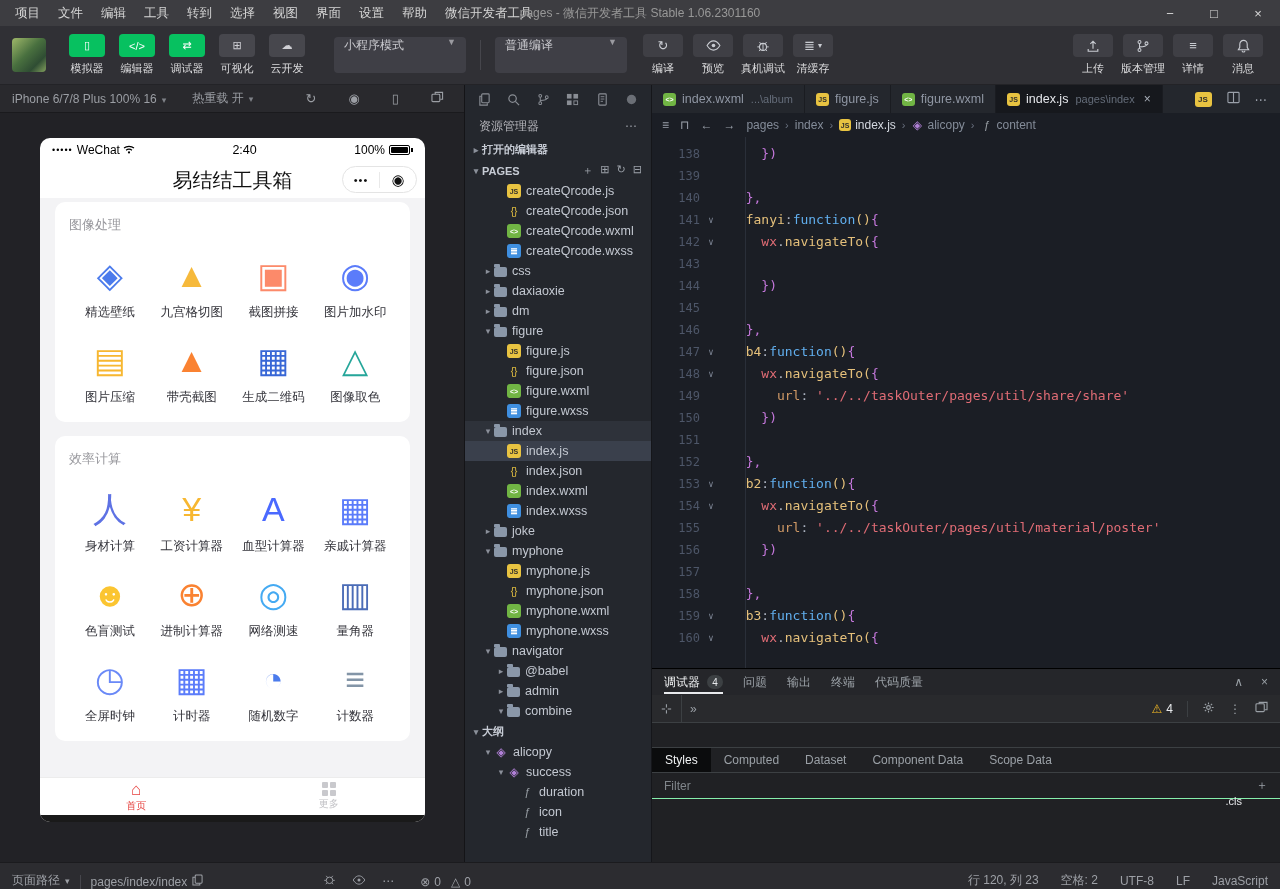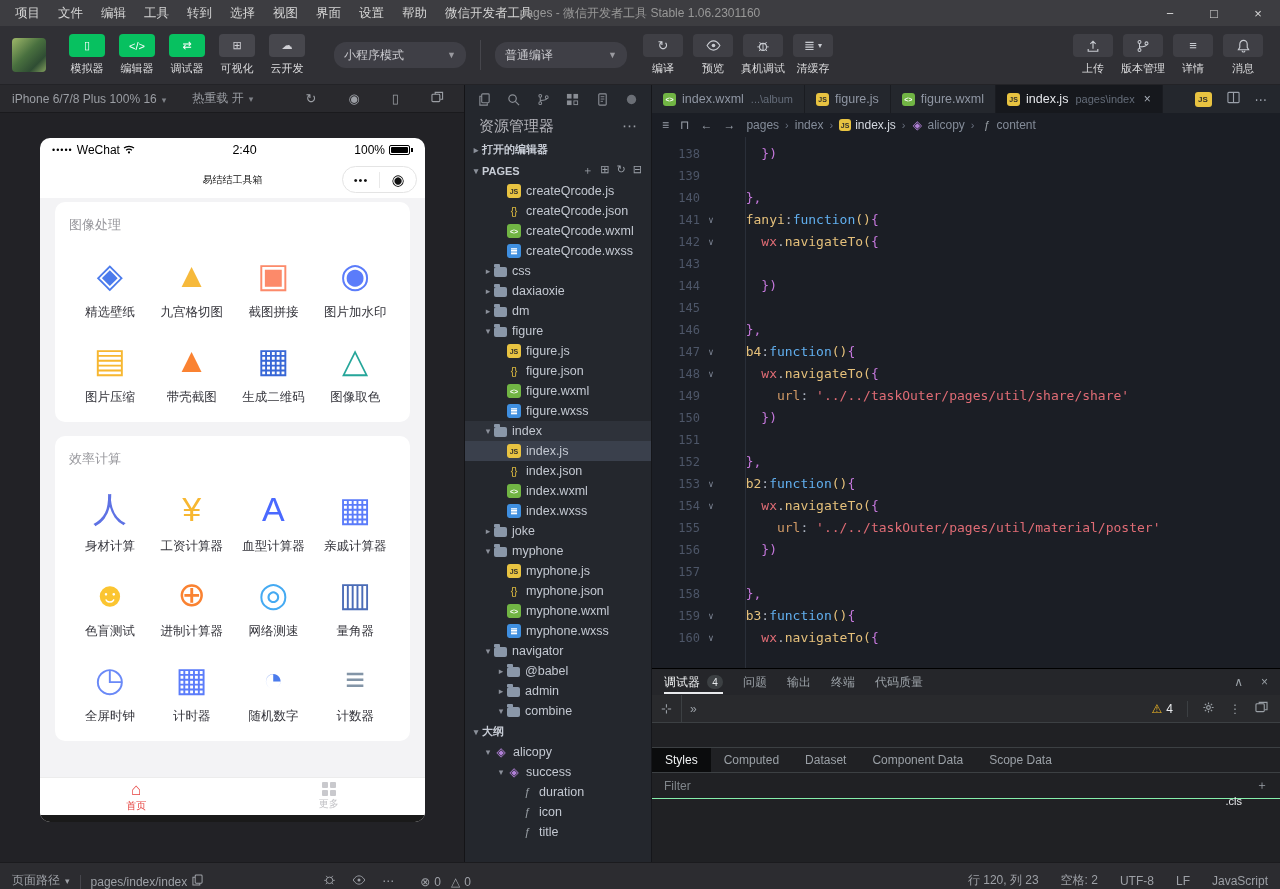--- a/index.html
+++ b/index.html
@@ -14,41 +14,41 @@
 .wincontrols{margin-left:auto;display:flex;height:100%;}
 .wc{width:44px;height:100%;display:flex;align-items:center;justify-content:center;color:#d8d8d8;font-size:13px;}
 
 .toolbar{height:59px;background:#303035;display:flex;align-items:center;padding:0 12px;border-bottom:1px solid #232327;flex:none;}
 .avatar{width:34px;height:34px;border-radius:4px;margin-right:16px;background:linear-gradient(135deg,#9fb86a 0%,#49703f 45%,#2f4d33 75%,#83a05e 100%);flex:none;}
 .tbtn{display:flex;flex-direction:column;align-items:center;margin:0 3px;min-width:44px;cursor:default;}
 .tbtn .ic{width:36px;height:23px;border-radius:4px;display:flex;align-items:center;justify-content:center;font-size:11px;color:#fff;}
 .tbtn.on .ic{background:#07c160;}
 .tbtn.off .ic{background:#47474d;color:#cfcfd4;}
 .tbtn .lb{font-size:11px;color:#dcdcde;margin-top:4px;white-space:nowrap;}
-.dropdown{width:132px;height:26px;background:#3f3f46;border-radius:12px;color:#c9c9ce;font-size:12px;display:flex;align-items:center;padding:0 10px;margin-left:22px;}
+.dropdown{width:132px;height:36px;background:#3f3f46;border-radius:4px;color:#c9c9ce;font-size:12px;display:flex;align-items:flex-start;padding:0 10px;margin-left:22px;}
 .dropdown .caret{margin-left:auto;font-size:9px;color:#9a9aa0;}
 .vdiv{width:1px;height:30px;background:#46464c;margin:0 10px;}
 .aicon{width:40px;height:23px;border-radius:4px;background:#3f3f45;display:flex;align-items:center;justify-content:center;color:#c9ccd2;font-size:13px;}
 .rgroup{margin-left:auto;display:flex;}
 
 .main{flex:1;display:flex;min-height:0;}
 
 .simpanel{width:465px;background:#222226;display:flex;flex-direction:column;border-right:1px solid #141417;flex:none;}
 .simbar{height:28px;background:#29292d;border-bottom:1px solid #1a1a1d;display:flex;align-items:center;padding:0 12px;font-size:12px;color:#9b9ea4;flex:none;}
 .simbar .caret{font-size:9px;margin-left:5px;color:#7e8187;}
 .simicons{margin-left:auto;display:flex;align-items:center;gap:32px;color:#9b9ea4;font-size:13px;padding-right:8px;}
 .phonearea{flex:1;position:relative;}
 .phone{position:absolute;left:40px;top:25px;width:385px;height:684px;background:#fff;border-radius:10px;display:flex;flex-direction:column;overflow:hidden;}
 .pstatus{height:24px;display:flex;align-items:center;padding:0 12px;font-size:12px;color:#000;flex:none;}
 .pstatus .mid{flex:1;text-align:center;font-size:12.5px;}
 .batt{width:21px;height:10px;border:1px solid #000;border-radius:2px;padding:1px;display:inline-block;margin-left:4px;}
 .bfill{display:block;height:100%;width:100%;background:#000;border-radius:1px;}
 .btip{display:inline-block;width:2px;height:4px;background:#000;margin-left:1px;vertical-align:middle;}
 .pnav{height:36px;position:relative;flex:none;}
-.ptitle{text-align:center;line-height:36px;font-size:10px;color:#111;}
+.ptitle{text-align:center;line-height:36px;font-size:20px;color:#111;}
 .capsule{position:absolute;right:8px;top:4px;width:75px;height:27px;border:1px solid #e4e4e4;border-radius:14px;display:flex;align-items:center;background:#fff;}
 .capsule .dots{flex:1;text-align:center;font-size:11px;letter-spacing:1px;color:#111;}
 .capsule .cdiv{width:1px;height:16px;background:#e9e9e9;}
 .capsule .target{flex:1;text-align:center;font-size:15px;color:#111;}
 .pbody{flex:1;background:#f3f3f5;padding-top:4px;overflow:hidden;}
 .card{background:#fff;border-radius:10px;margin:0 15px 14px;padding:12px 14px 16px;}
 .sec{color:#97979c;font-size:13px;margin:2px 0 2px;}
 .grid{display:grid;grid-template-columns:repeat(4,1fr);}
 .gitem{display:flex;flex-direction:column;align-items:center;padding-top:16px;}
 .gicon{height:46px;display:flex;align-items:center;justify-content:center;font-size:34px;line-height:1;}
@@ -58,21 +58,21 @@
 .ptab .ticon{font-size:17px;line-height:1;}
 .ptab.active{color:#e64340;}
 .ptab.inactive{color:#c2c2c6;}
 .moregrid{width:14px;height:14px;display:grid;grid-template-columns:6px 6px;grid-gap:2px;}
 .moregrid i{width:6px;height:6px;background:#c9c9cd;border-radius:1px;}
 .homebar{height:7px;background:#1a1a1a;flex:none;}
 
 .explorer{width:187px;background:#24272d;border-right:1px solid #15161a;display:flex;flex-direction:column;color:#b9bfc9;flex:none;overflow:hidden;}
 .activityrow{height:28px;display:flex;align-items:center;justify-content:space-between;padding:0 13px;flex:none;}
 .activityrow svg{display:block;}
-.exhead{height:26px;display:flex;align-items:center;padding:0 14px;font-size:15px;color:#b4b4ba;flex:none;}
+.exhead{height:26px;display:flex;align-items:center;padding:0 14px;font-size:12px;color:#b4b4ba;flex:none;}
 .exhead .more{margin-left:auto;color:#9a9ea6;}
 .exsection{height:21px;display:flex;align-items:center;padding:0 5px;font-size:11px;font-weight:bold;color:#c6cbd4;flex:none;}
 .exsection .sarrow{width:12px;font-size:9px;color:#8b909a;text-align:center;}
 .exsection .acts{margin-left:auto;display:flex;gap:7px;color:#9ba0a8;font-size:11px;font-weight:normal;padding-right:4px;}
 .treewrap{flex:1;overflow:hidden;}
 .trow{height:20px;display:flex;align-items:center;font-size:12.5px;white-space:nowrap;overflow:hidden;}
 .trow.sel-row{background:#2e323a;}
 .trow.sel-active{background:#3a404c;}
 .trow .arrow{width:12px;font-size:9px;color:#8b909a;text-align:center;flex:none;}
 .fi{width:14px;height:14px;border-radius:3px;display:inline-flex;align-items:center;justify-content:center;font-size:7px;font-weight:bold;margin-right:5px;flex:none;font-family:"Liberation Sans",sans-serif;}

